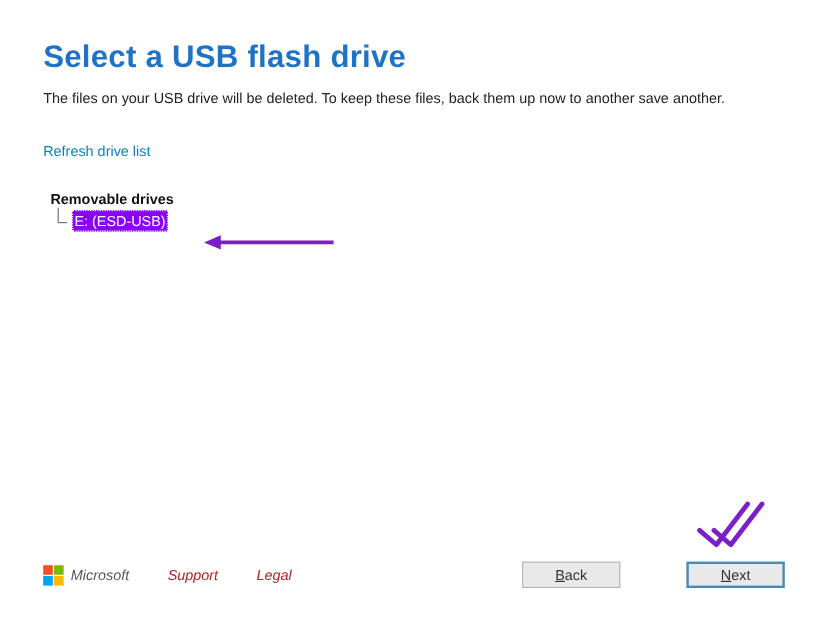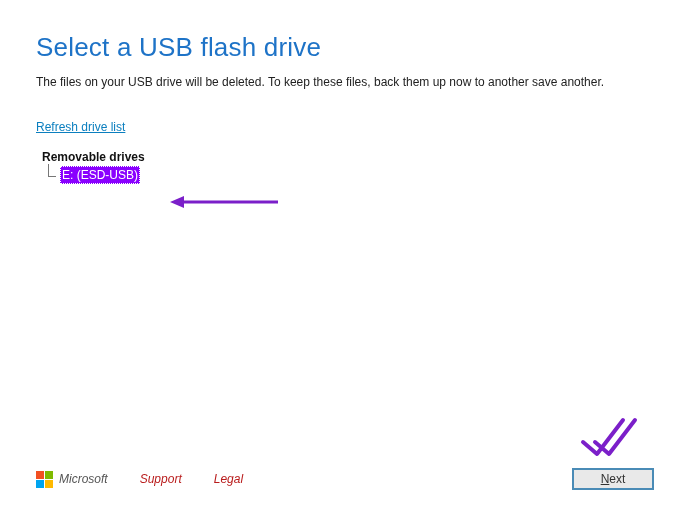--- a/index.html
+++ b/index.html
@@ -11,37 +11,36 @@
       overflow: hidden;
       position: relative;
     }
     .container {
       padding: 32px 36px 20px 36px;
       height: 100%;
       position: relative;
     }
     .title {
       font-size: 26px;
-      font-weight: 400;
+      font-weight: 700;
       color: #1e73c7;
       margin-bottom: 12px;
       letter-spacing: 0.2px;
     }
     .subtitle {
       font-size: 12px;
       color: #222;
       margin-bottom: 28px;
     }
     .refresh-link {
       color: #0b7fbf;
       font-size: 12px;
       cursor: pointer;
       display: inline-block;
-      margin-bottom: 14px;
-      text-decoration: underline;
+      margin-bottom: 24px;
     }
     .tree {
       font-size: 12px;
       color: #111;
       line-height: 1.5;
     }
     .tree-root { margin-left: 6px; font-weight: bold; }
     .tree-child-row {
       position: relative;
       margin-left: 8px;
@@ -186,16 +185,17 @@
         <span>Microsoft</span>
       </div>
       <span class="footer-link">Support</span>
       <span class="footer-link">Legal</span>
     </div>
     <div class="footer-buttons">
       <svg class="check-annot" viewBox="0 0 60 50">
         <polyline points="4,30 18,42 44,8" fill="none" stroke="#7b1fc9" stroke-width="4" stroke-linecap="round" stroke-linejoin="round"></polyline>
         <polyline points="16,30 30,42 56,8" fill="none" stroke="#7b1fc9" stroke-width="4" stroke-linecap="round" stroke-linejoin="round"></polyline>
       </svg>
+      <button class="btn"><span class="u">B</span><span>ack</span></button>
       <button class="btn btn-next"><span class="u">N</span><span>ext</span></button>
     </div>
   </div>
 </div>
 
 </body></html>

